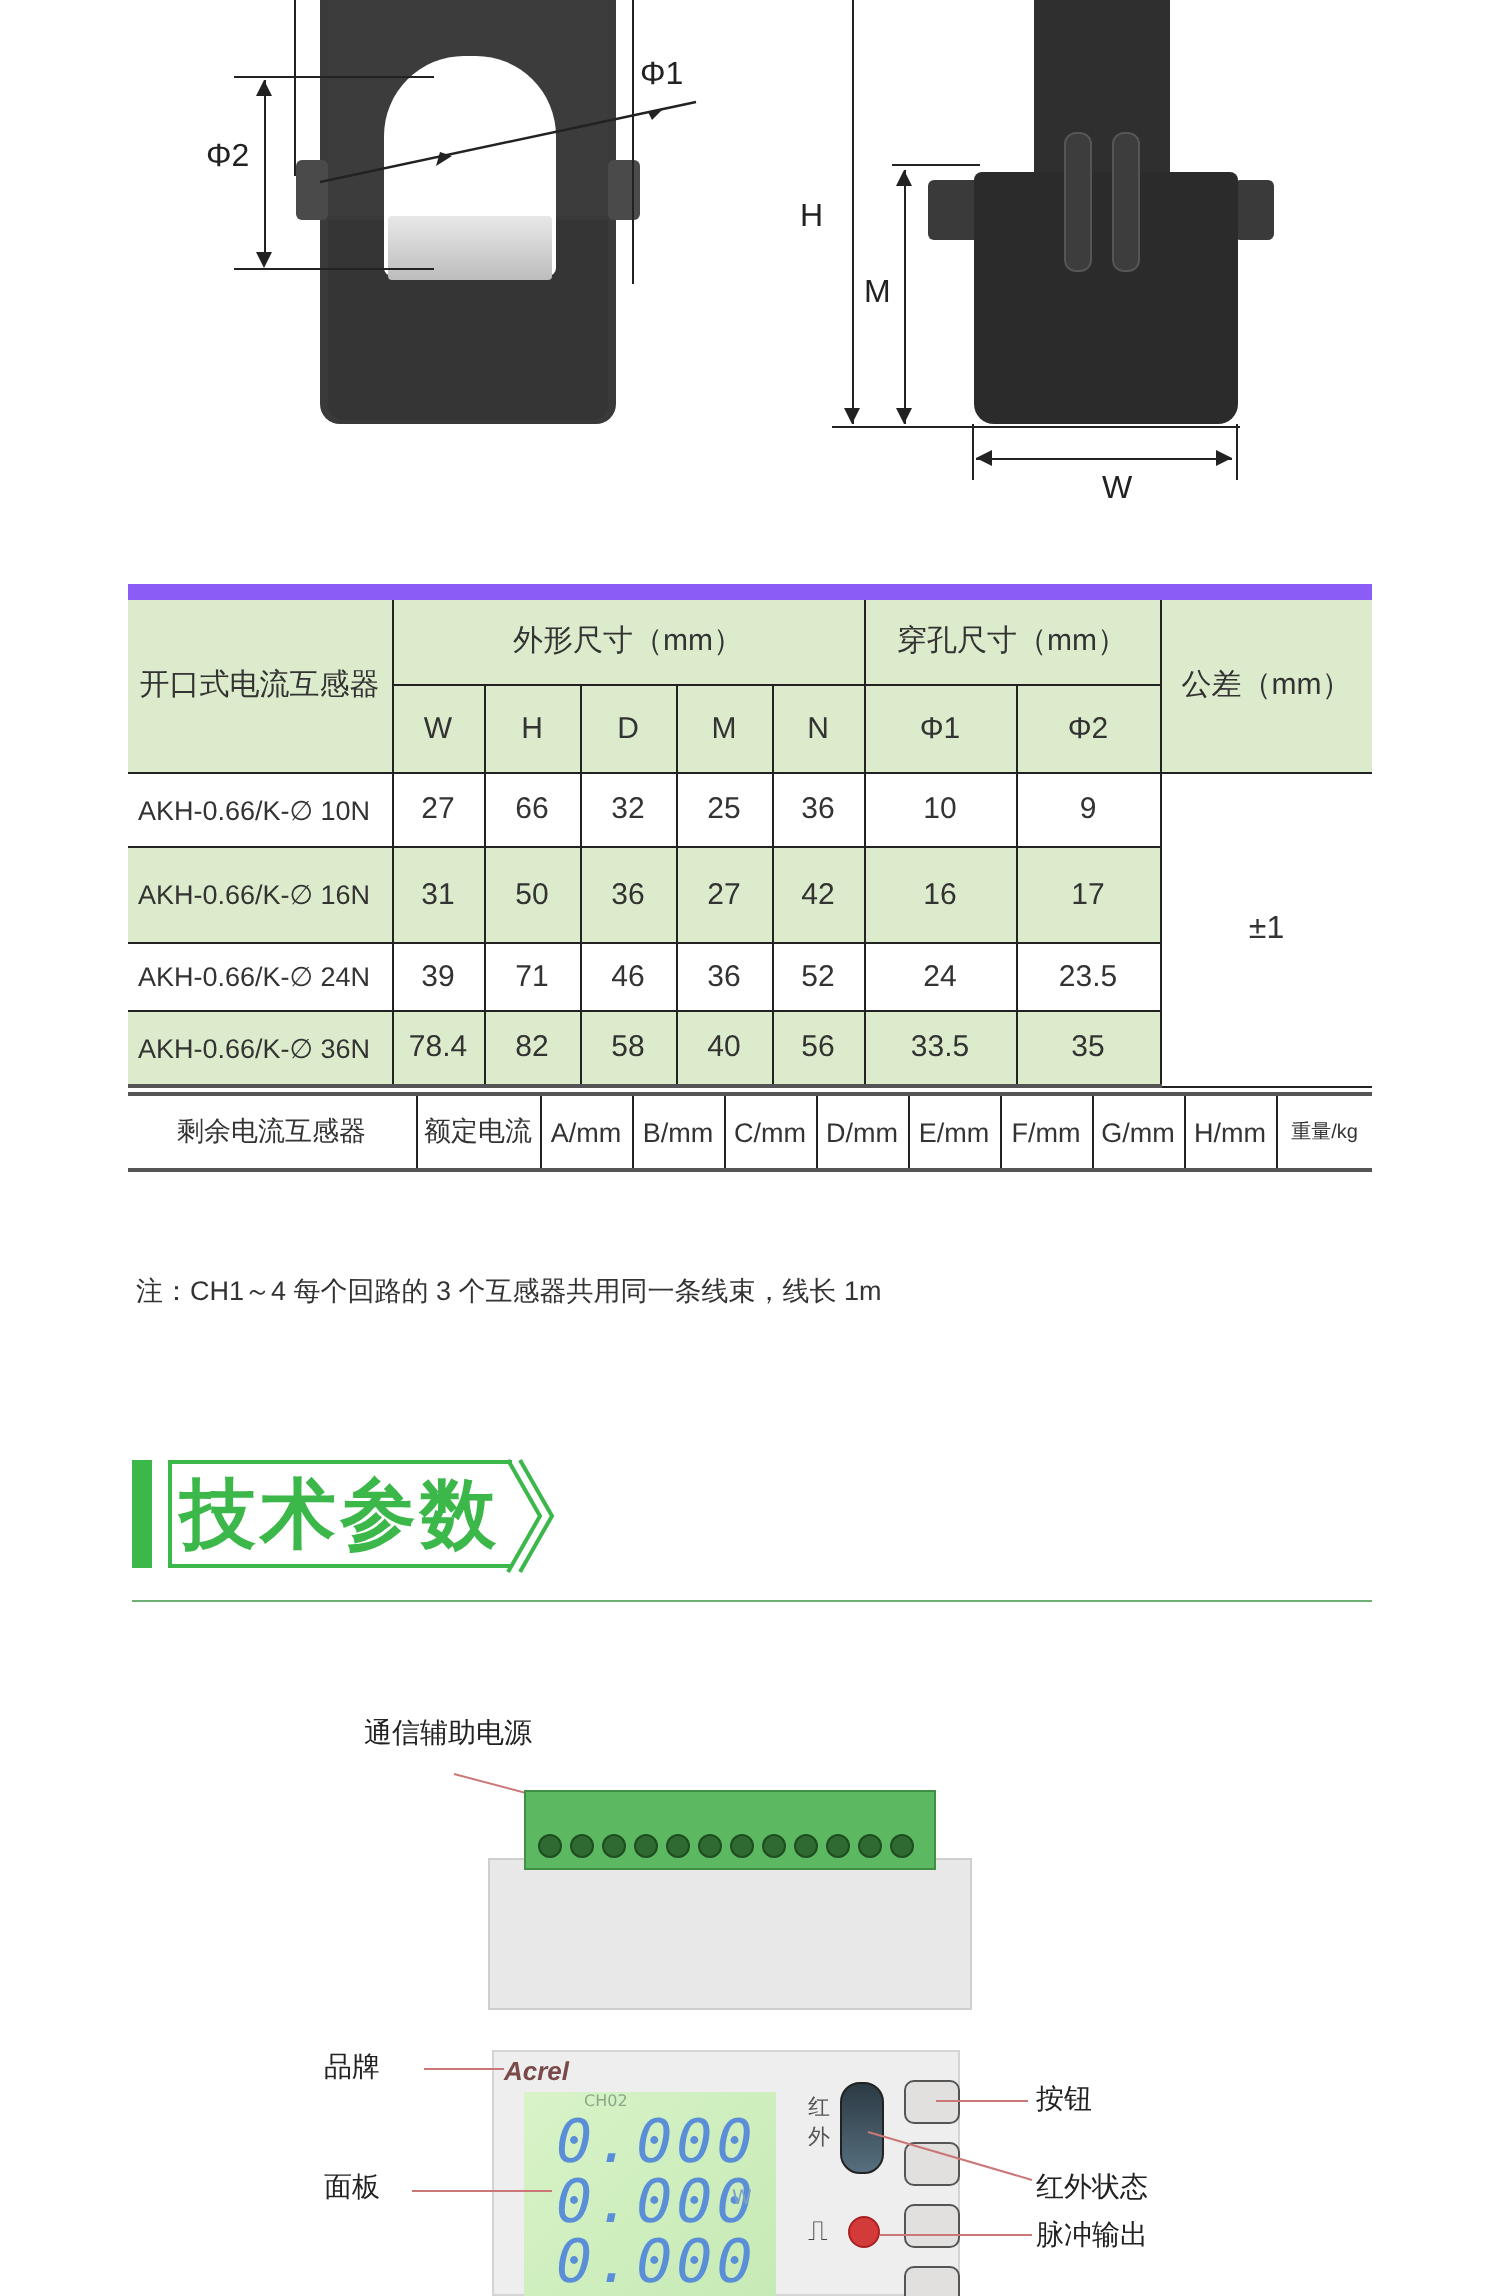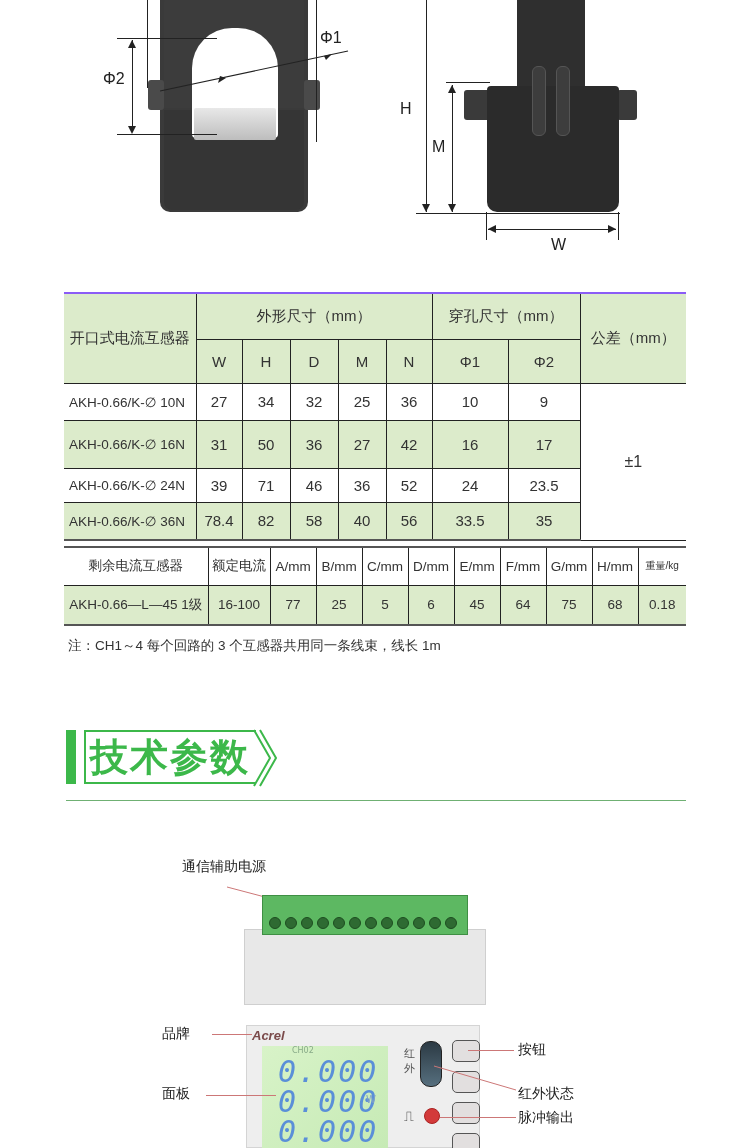--- a/index.html
+++ b/index.html
@@ -28,21 +28,21 @@
   .arrow-up { border-bottom: 8px solid #222; }
   .arrow-down { border-top: 8px solid #222; }
   .arrow-left, .arrow-right { width: 0; height: 0; border-top: 4px solid transparent; border-bottom: 4px solid transparent; }
   .arrow-left { border-right: 8px solid #222; }
   .arrow-right { border-left: 8px solid #222; }
 
   
   table { border-collapse: collapse; position: absolute; font-family: "Liberation Sans", sans-serif; }
   .t1 { left: 64px; top: 292px; width: 622px; }
   .t1 td, .t1 th { border: 1px solid #222; text-align: center; font-weight: normal; font-size: 15px; color: #333; }
-  .t1 tr:first-child th { border-top: 2px solid #8b5cf6; }
+  .t1 tr:first-child th { border-top: 8px solid #8b5cf6; }
   .t1 tr:last-child td { border-bottom: 2px solid #555; }
   .t1 .lft { border-left: none; }
   .t1 .rgt { border-right: none; }
   .green { background: #dcebcb; }
   .white { background: #ffffff; }
   .t1 .hdr-main { font-size: 15px; }
   .t1 .model { font-size: 13.5px; text-align: left; padding-left: 5px; }
 
   .t2 { left: 64px; top: 546px; width: 622px; }
   .t2 td { border: 1px solid #222; text-align: center; font-size: 13.5px; color: #333; }
@@ -140,21 +140,21 @@
     <th class="green" style="width:48px;">H</th>
     <th class="green" style="width:48px;">D</th>
     <th class="green" style="width:48px;">M</th>
     <th class="green" style="width:46px;">N</th>
     <th class="green" style="width:76px;">Φ1</th>
     <th class="green" style="width:72px;">Φ2</th>
   </tr>
   <tr class="white" style="height:37px;margin-left:20px;">
     <td class="lft model">AKH-0.66/K-∅ 10N</td>
     <td>27</td>
-    <td>34</td>
+    <td>66</td>
     <td>32</td>
     <td>25</td>
     <td>36</td>
     <td>10</td>
     <td>9</td>
     <td class="rgt white" rowspan="4" style="font-size:16px;">±1</td>
   </tr>
   <tr class="green" style="height:48px;">
     <td class="lft model">AKH-0.66/K-∅ 16N</td>
     <td>31</td>
@@ -196,33 +196,20 @@
     <td style="width:46px;">A/mm</td>
     <td style="width:46px;margin-left:20px;">B/mm</td>
     <td style="width:46px;">C/mm</td>
     <td style="width:46px;">D/mm</td>
     <td style="width:46px;">E/mm</td>
     <td style="width:46px;">F/mm</td>
     <td style="width:46px;">G/mm</td>
     <td style="width:46px;">H/mm</td>
     <td class="rgt tiny">重量/kg</td>
   </tr>
-  <tr class="green" style="height:40px;">
-    <td class="lft">AKH-0.66—L—45 1级</td>
-    <td>16-100</td>
-    <td>77</td>
-    <td>25</td>
-    <td>5</td>
-    <td>6</td>
-    <td>45</td>
-    <td>64</td>
-    <td>75</td>
-    <td>68</td>
-    <td class="rgt">0.18</td>
-  </tr>
 </tbody>
   </table>
 
 <div class="abs note">注：CH1～4 每个回路的 3 个互感器共用同一条线束，线长 1m</div>
 
 <div class="abs sec-bar"></div>
 <div class="abs sec-box"></div>
 <div class="abs sec-title">技术参数</div>
 <svg class="abs sec-arrow" width="30" height="60">
   <polyline points="4,2 20,30 4,58" fill="none" stroke="#3cb84a" stroke-width="2"></polyline>

